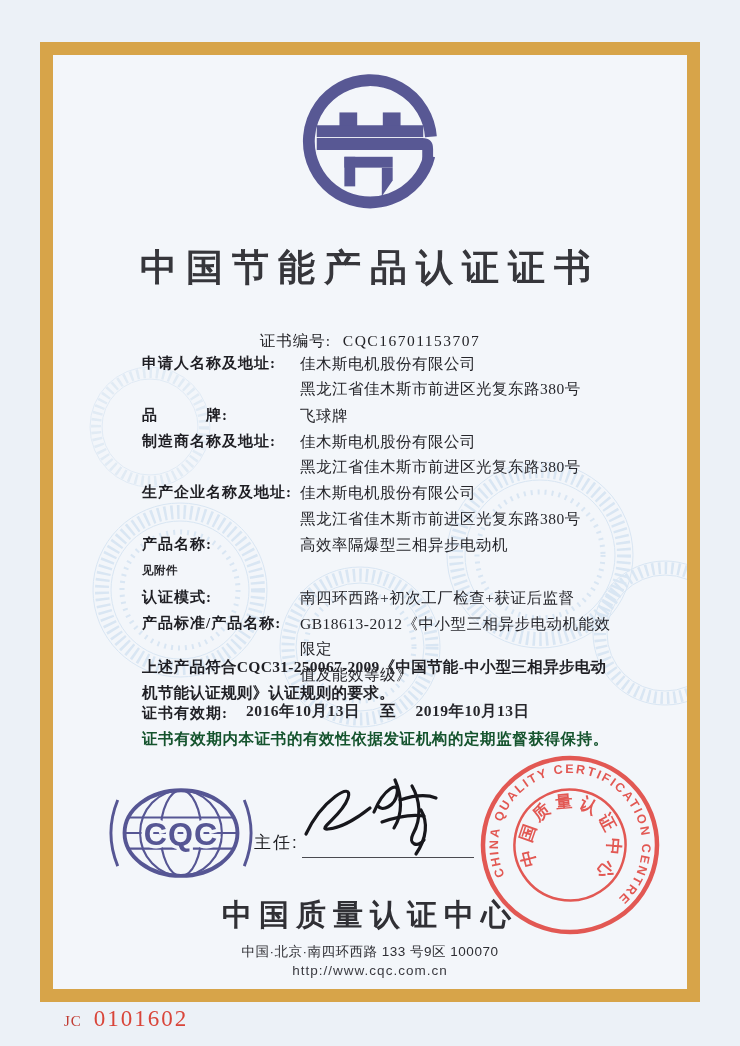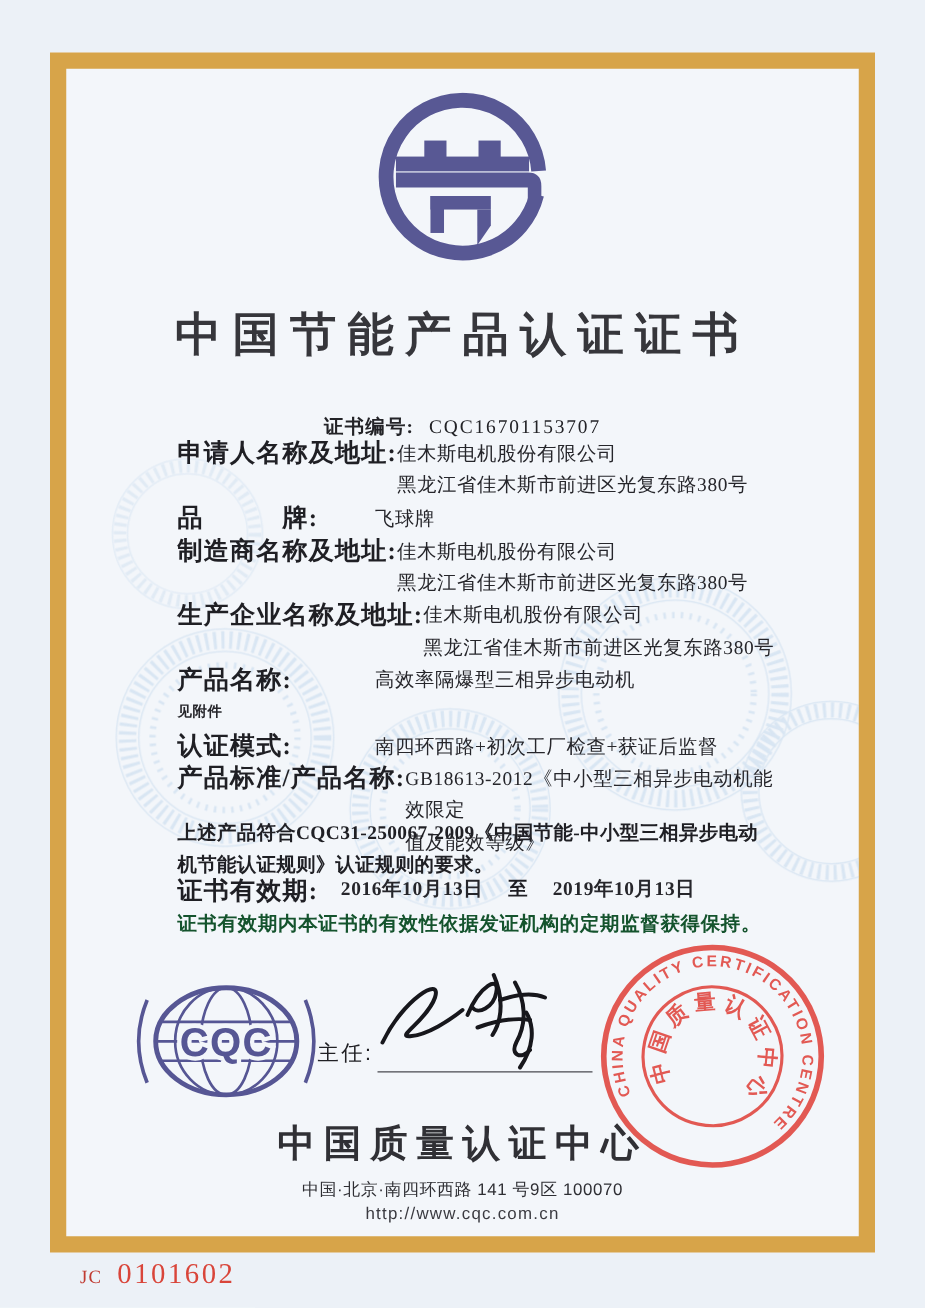--- a/index.html
+++ b/index.html
@@ -6,25 +6,25 @@
   body{width:740px;height:1046px;background:#ecf1f7;font-family:"Liberation Serif","DejaVu Serif",serif;}
   .page{position:relative;width:740px;height:1046px;background:#ecf1f7;overflow:hidden;padding-left:20px;}
   .frame{position:absolute;left:40px;top:42px;width:660px;height:960px;box-sizing:border-box;
          border:13px solid #d7a449;background:#f3f6fa;}
   .guilloche{position:absolute;left:53px;top:55px;width:634px;height:934px;pointer-events:none;}
   .energy-logo{position:absolute;left:296px;top:74px;width:148px;height:138px;}
   .title{position:absolute;left:0;top:243px;width:740px;text-align:center;
          font-family:"Liberation Sans","DejaVu Sans",sans-serif;font-weight:700;
          font-size:37px;letter-spacing:9px;color:#36363b;}
   .certno{position:absolute;left:0;top:331px;width:740px;text-align:center;font-size:15.5px;color:#232327;}
-  .certno .lbl{font-weight:700;letter-spacing:1px;}
+  .certno .lbl{font-weight:400;letter-spacing:1px;}
   .certno .num{letter-spacing:1.5px;margin-left:8px;}
   .fields{position:absolute;left:142px;top:351px;width:478px;}
   .frow{display:flex;align-items:flex-start;margin-bottom:1px;}
-  .flabel{flex:0 0 158px;font-weight:700;font-size:20px;line-height:25.3px;
+  .flabel{flex:0 0 158px;font-weight:700;font-size:15px;line-height:25.3px;
           letter-spacing:1px;color:#1f1f24;white-space:nowrap;}
   .fvalue{flex:1;font-size:15.5px;line-height:25.3px;color:#26262b;letter-spacing:0.5px;}
   .fvalue .vline{min-height:0;}
   .frow.small-val .fvalue{font-size:11.5px;line-height:25.3px;font-weight:700;}
   .compliance{position:absolute;left:142px;top:654px;width:468px;font-size:15.5px;
               line-height:26px;color:#1f1f24;font-weight:700;letter-spacing:0.3px;}
   .validity{position:absolute;left:142px;top:701px;display:flex;font-size:15.5px;color:#1f1f24;}
   .validity .flabel{flex:none;}
   .validity .date{margin-left:18px;letter-spacing:0.5px;color:#26262b;font-weight:700;}
   .validity .to{margin-left:20px;font-weight:700;}
@@ -214,21 +214,21 @@
       <text font-family="Liberation Sans, sans-serif" font-size="12.5" letter-spacing="2" fill="#e14b45" font-weight="600">
         <textPath href="#stampArcEn" startOffset="50%" text-anchor="middle">CHINA QUALITY CERTIFICATION CENTRE</textPath>
       </text>
       <text font-family="Liberation Serif, serif" font-size="17" letter-spacing="5" fill="#e14b45" font-weight="700">
         <textPath href="#stampArcZh" startOffset="50%" text-anchor="middle">中国质量认证中心</textPath>
       </text>
     </g>
   </svg>
 
   <div class="issuer">中国质量认证中心</div>
-  <div class="address">中国·北京·南四环西路 141 号9区  100070</div>
+  <div class="address">中国·北京·南四环西路 133 号9区  100070</div>
   <div class="url">http://www.cqc.com.cn</div>
 
   <div class="serial">
     <span class="serial-prefix">JC</span>
     <span class="serial-no">0101602</span>
   </div>
 
 </div>
 
 </body></html>

